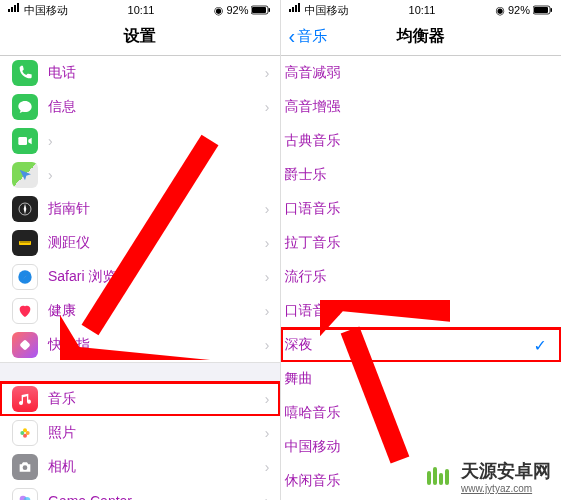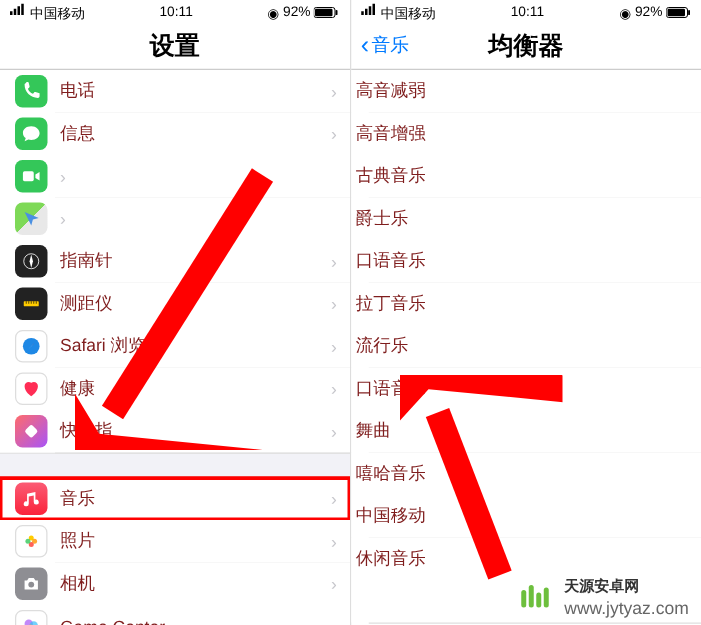--- a/index.html
+++ b/index.html
@@ -10,39 +10,39 @@
     .status-bar { height: 18px; display: flex; align-items: center; justify-content: space-between; padding: 2px 8px 0; font-size: 11px; color: #000; }
     .status-left { display: flex; align-items: flex-start; gap: 5px; }
     .status-right { display: flex; align-items: center; gap: 3px; }
     .signal { display: inline-flex; align-items: flex-end; gap: 1px; }
     .signal span { width: 2px; background: #000; display: inline-block; }
     .signal span:nth-child(1) { height: 3px; }
     .signal span:nth-child(2) { height: 5px; }
     .signal span:nth-child(3) { height: 7px; }
     .signal span:nth-child(4) { height: 9px; }
     .nav-bar { height: 38px; display: flex; align-items: center; justify-content: center; position: relative; border-bottom: 0.5px solid #ccc; }
-    .nav-title { font-size: 20px; font-weight: 600; }
+    .nav-title { font-size: 16px; font-weight: 600; }
     .nav-back { position: absolute; left: 8px; display: flex; align-items: center; color: #007aff; font-size: 15px; }
     .nav-back-chevron { font-size: 20px; margin-right: 2px; }
     .list { flex: 1; overflow: hidden; }
     .row { display: flex; align-items: center; height: 34px; padding-left: 12px; position: relative; background: #fff; }
     .row::after { content: ""; position: absolute; bottom: 0; left: 44px; right: 0; height: 0.5px; background: #e0e0e0; }
     .row.no-icon::after { left: 14px; }
     .row.no-icon { padding-left: 4px; }
     .row .icon-wrap { width: 26px; height: 26px; border-radius: 6px; display: flex; align-items: center; justify-content: center; margin-right: 10px; flex-shrink: 0; }
-    .row .label { font-size: 14px; color: #7f1d1d; flex: 1; }
+    .row .label { font-size: 14px; color: #a21caf; flex: 1; }
     .row .chevron { color: #c7c7cc; font-size: 14px; margin-right: 10px; }
     .row .check { color: #007aff; font-size: 16px; margin-right: 14px; }
     .section-gap { height: 20px; background: #f2f2f7; border-top: 0.5px solid #e0e0e0; border-bottom: 0.5px solid #e0e0e0; }
     .highlight-red { outline: 3px solid red; outline-offset: -2px; }
     .arrow-svg { position: absolute; pointer-events: none; z-index: 10; }
     .watermark { position: absolute; bottom: 6px; right: 10px; display: flex; align-items: center; gap: 6px; z-index: 20; }
     .watermark-text { text-align: left; }
-    .watermark-title { font-size: 12px; font-weight: 600; color: #333; }
-    .watermark-url { font-size: 14px; color: #666; }
+    .watermark-title { font-size: 18px; font-weight: 600; color: #333; }
+    .watermark-url { font-size: 10px; color: #666; text-decoration: underline; }
     .watermark-logo { width: 32px; height: 32px; display: flex; align-items: center; }
     
     .bg-green { background: #34c759; } .bg-dark { background: #222; } .bg-white { background: #fff; border: 0.5px solid #ddd; }
     .bg-grad { background: linear-gradient(135deg, #ff6b6b, #a855f7); }
     .bg-gray { background: #8e8e93; }
     .icon-svg { width: 16px; height: 16px; }
   </style>
 </head>
 <body>
 
@@ -255,20 +255,24 @@
           <span class="label">口语音乐</span>
         </div>
       <div class="row no-icon">
           <span class="label">拉丁音乐</span>
         </div>
       <div class="row no-icon">
           <span class="label">流行乐</span>
         </div>
       <div class="row no-icon">
           <span class="label">口语音乐</span>
+        </div>
+      <div class="row no-icon highlight-red">
+          <span class="label">深夜</span>
+          <span class="check">✓</span>
         </div>
       <div class="row no-icon">
           <span class="label">舞曲</span>
         </div>
       <div class="row no-icon">
           <span class="label">嘻哈音乐</span>
         </div>
       <div class="row no-icon">
           <span class="label">中国移动</span>
         </div>

